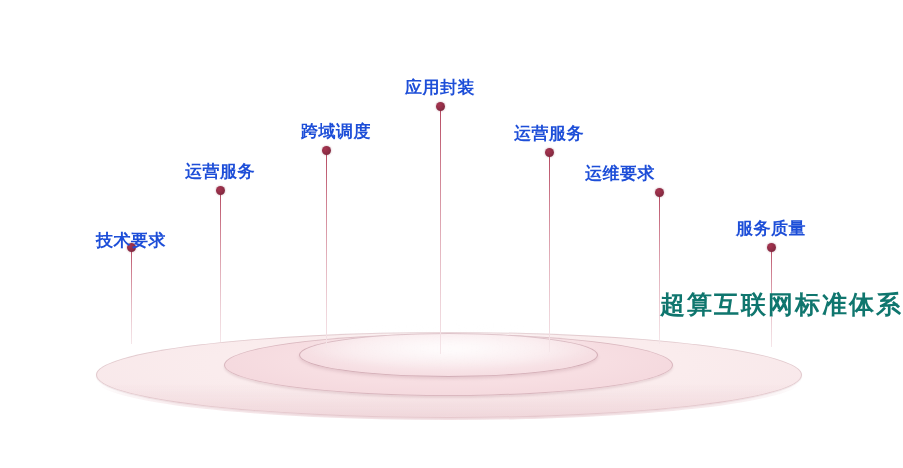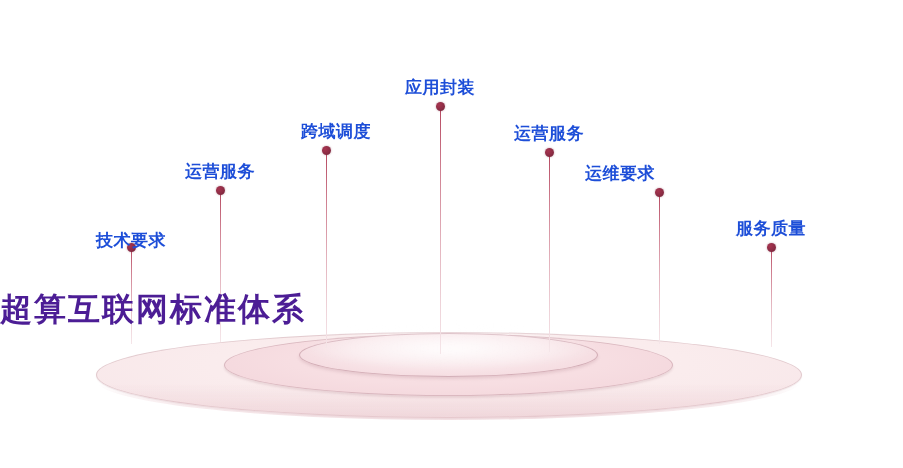--- a/index.html
+++ b/index.html
@@ -83,25 +83,25 @@
     background: radial-gradient(ellipse at 50% 55%, rgba(255,255,255,0.85) 0%, rgba(255,255,255,0) 72%);
     filter: blur(3px);
   }
 
   
   #center-title {
     position: absolute;
     left: 0;
     top: 288px;
     width: 903px;
-    text-align: left;
-    font-size: 32px;
+    text-align: right;
+    font-size: 25px;
     font-weight: bold;
     letter-spacing: 2px;
-    color: #4c1d95;
+    color: #0f766e;
     white-space: nowrap;
   }
 
   
   .pin {
     position: absolute;
     width: 0;
     height: 0;
   }
   .pin-line {

